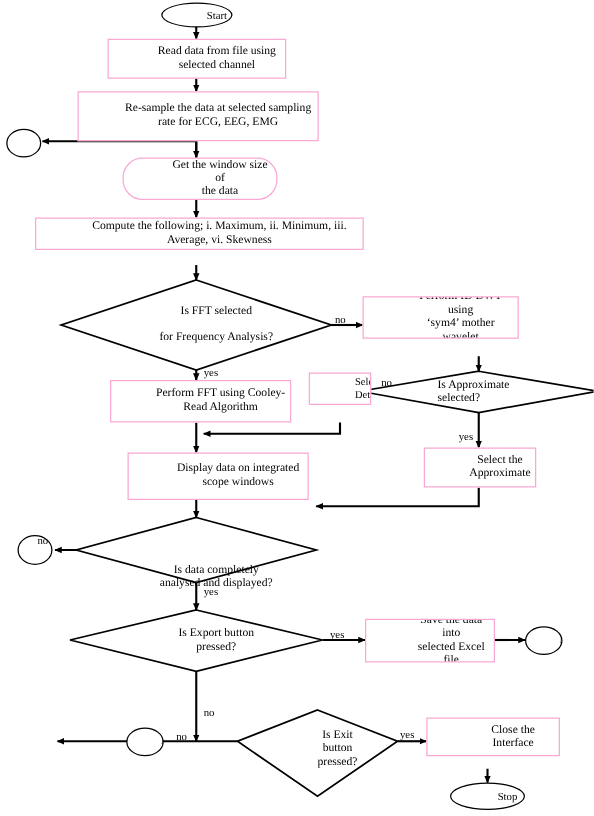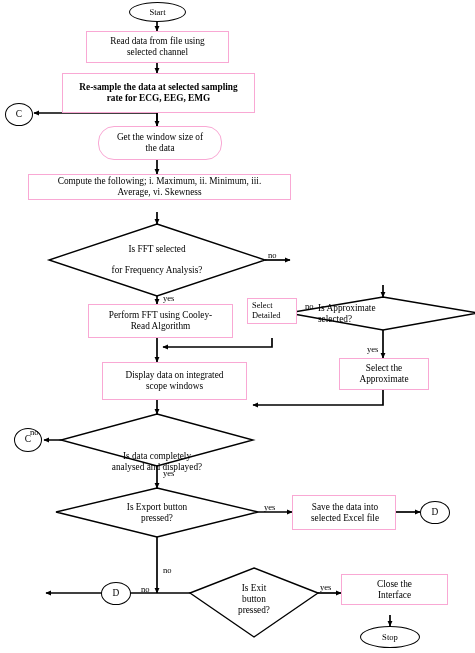--- a/index.html
+++ b/index.html
@@ -36,20 +36,21 @@
     text-align: center;
     line-height: 1.18;
     overflow: hidden;
   }
   .node .txt {
     display: block;
     width: 100%;
     padding: 0 3px;
     box-sizing: border-box;
     white-space: pre-line;
+    margin-left: 32px;
   }
   .process {
     border: 1px solid #f9a8d4;
     background: #ffffff;
     font-size: 9.3px;
   }
   .process.small {
     font-size: 8.4px;
     justify-content: flex-start;
     text-align: left;
@@ -141,21 +142,21 @@
 
   <div class="node terminal" style="left:129px;top:2px;width:57px;height:20px;">
     <span class="txt">Start</span>
   </div>
 
   <div class="node process" style="left:86px;top:31px;width:143px;height:32px;">
     <span class="txt">Read data from file using
 selected channel</span>
   </div>
 
-  <div class="node process" style="left:62px;top:73px;width:193px;height:40px;font-weight:bold;">
+  <div class="node process" style="left:62px;top:73px;width:193px;height:40px;">
     <span class="txt">Re-sample the data at selected sampling
 rate for ECG, EEG, EMG</span>
   </div>
 
   <div class="node connector" style="left:5px;top:103px;width:28px;height:23px;">
     <span class="txt">C</span>
   </div>
 
   <div class="node process" style="left:98px;top:126px;width:124px;height:34px;border-radius:16px;">
     <span class="txt">Get the window size of
@@ -166,20 +167,24 @@
     <span class="txt">Compute the following; i. Maximum, ii. Minimum, iii.
 Average, vi. Skewness</span>
   </div>
 
   <div class="node decision" style="left:49px;top:224px;width:216px;height:72px;">
     <span class="txt">Is FFT selected
 
 for Frequency Analysis?</span>
   </div>
 
+  <div class="node process" style="left:290px;top:237px;width:125px;height:34px;">
+    <span class="txt">Perform ID DWT using
+‘sym4’ mother wavelet</span>
+  </div>
 
   <div class="node process" style="left:88px;top:304px;width:145px;height:34px;">
     <span class="txt">Perform FFT using Cooley-
 Read Algorithm</span>
   </div>
 
   <div class="node process small" style="left:247px;top:298px;width:50px;height:26px;">
     <span class="txt">Select
 Detailed</span>
   </div>

